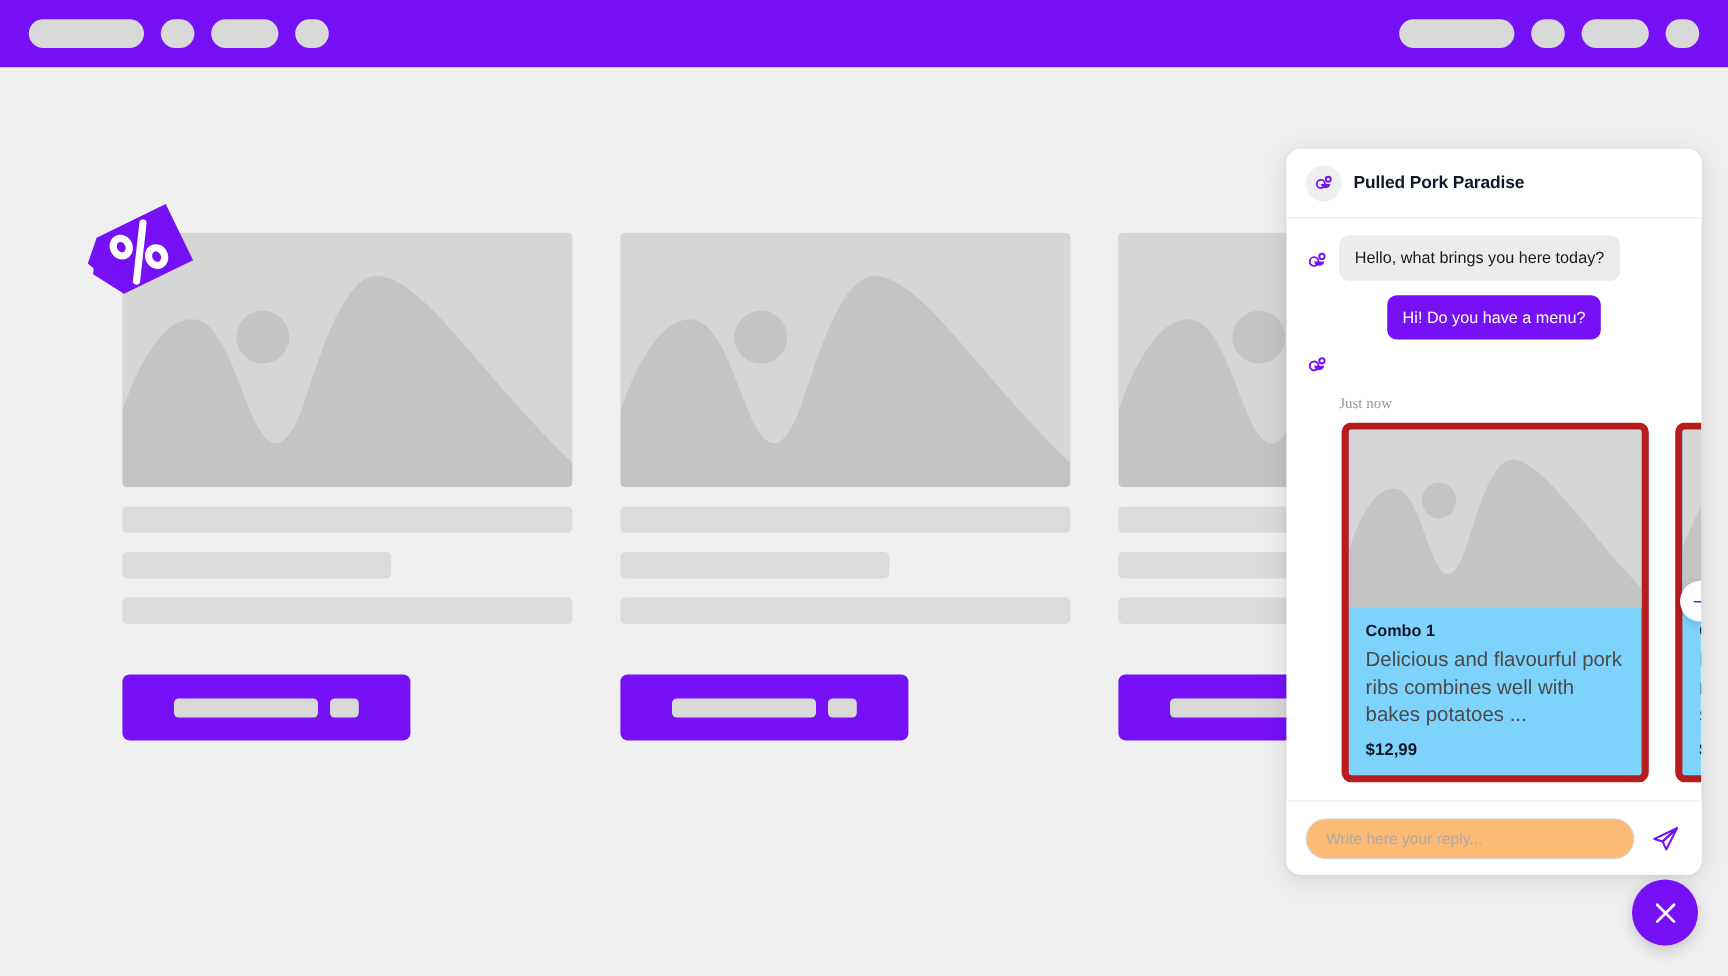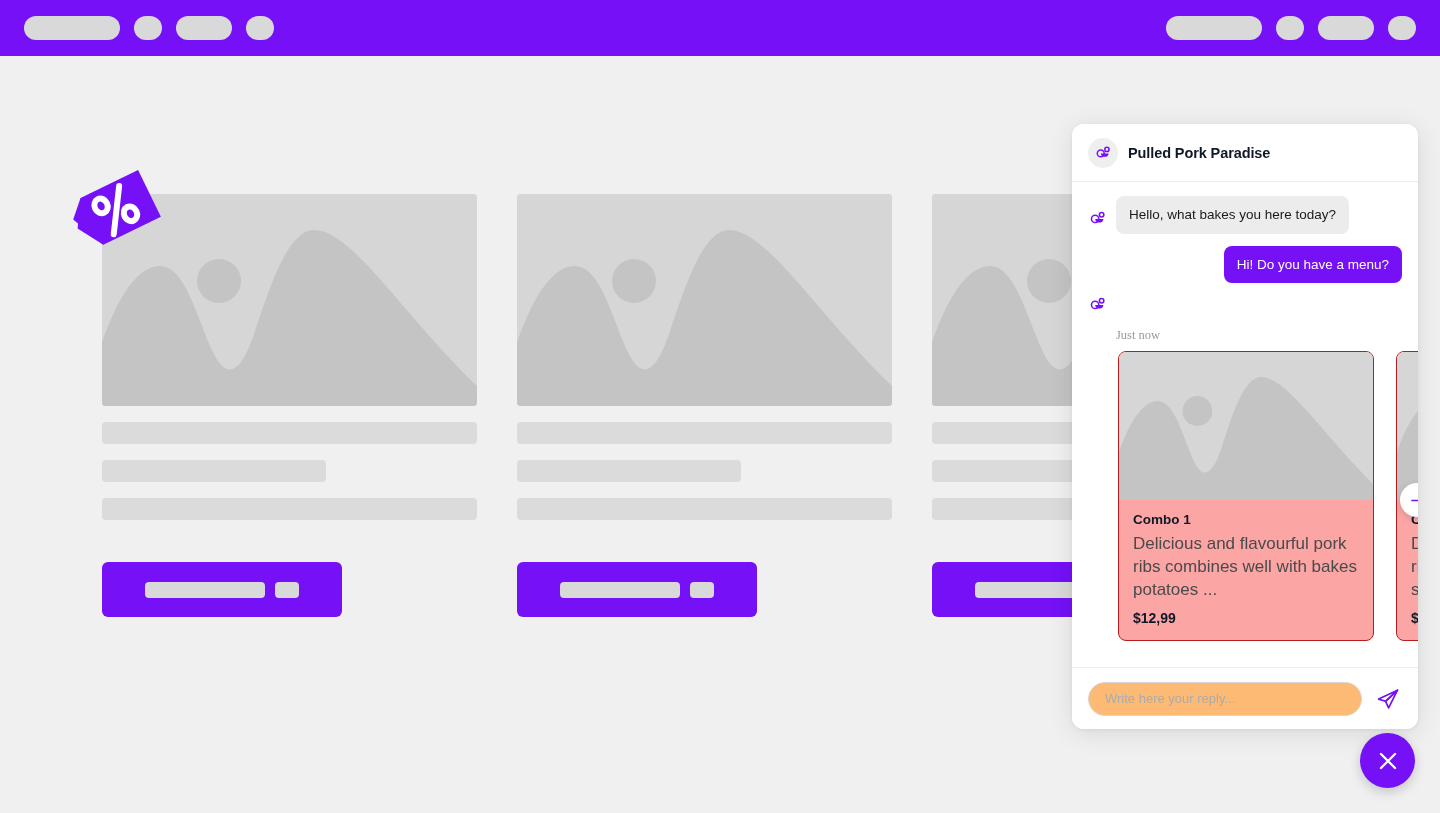--- a/index.html
+++ b/index.html
@@ -151,21 +151,21 @@
     position: relative;
   }
 
   .msg-row {
     display: flex;
     align-items: flex-end;
     gap: 8px;
     padding: 0 16px;
     margin-bottom: 12px;
   }
-  .msg-row.right { justify-content: flex-end; }
+  .msg-row.right { justify-content: center; }
 
   .msg-avatar { width: 20px; flex: 0 0 20px; margin-bottom: 2px; }
 
   .bubble {
     border-radius: 8px;
     padding: 9px 13px;
     font-size: 13.5px;
     line-height: 1.45;
     max-width: 252px;
   }
@@ -193,22 +193,22 @@
     padding-left: 46px;
     overflow: hidden;
   }
   .carousel-track {
     display: flex;
     gap: 22px;
   }
   .product-card {
     flex: 0 0 256px;
     width: 256px;
-    background: #fca5a5;
-    border: 1px solid #b91c1c;
+    background: #7dd3fc;
+    border: 6px solid #b91c1c;
     border-radius: 8px;
     overflow: hidden;
   }
   .pc-image {
     width: 100%;
     height: 148px;
     background: #D6D6D6;
     overflow: hidden;
   }
   .pc-image svg { display: block; width: 100%; height: 100%; }
@@ -393,21 +393,21 @@
   <div class="chat-body">
 
     <div class="msg-row">
       <div class="msg-avatar">
         <svg width="19" height="19" viewBox="0 0 24 24" fill="none" xmlns="http://www.w3.org/2000/svg">
           <circle cx="9" cy="12.5" r="4.6" stroke="#7510F7" stroke-width="2"></circle>
           <circle cx="17.2" cy="7.2" r="2.8" stroke="#7510F7" stroke-width="2"></circle>
           <path d="M9 12.5 H19.5 A5.3 5.3 0 0 1 9 12.5 Z" fill="#7510F7"></path>
         </svg>
       </div>
-      <div class="bubble bot">Hello, what bakes you here today?</div>
+      <div class="bubble bot">Hello, what brings you here today?</div>
     </div>
 
     <div class="msg-row right">
       <div class="bubble user">Hi! Do you have a menu?</div>
     </div>
 
     <div class="msg-row">
       <div class="msg-avatar">
         <svg width="19" height="19" viewBox="0 0 24 24" fill="none" xmlns="http://www.w3.org/2000/svg">
           <circle cx="9" cy="12.5" r="4.6" stroke="#7510F7" stroke-width="2"></circle>

